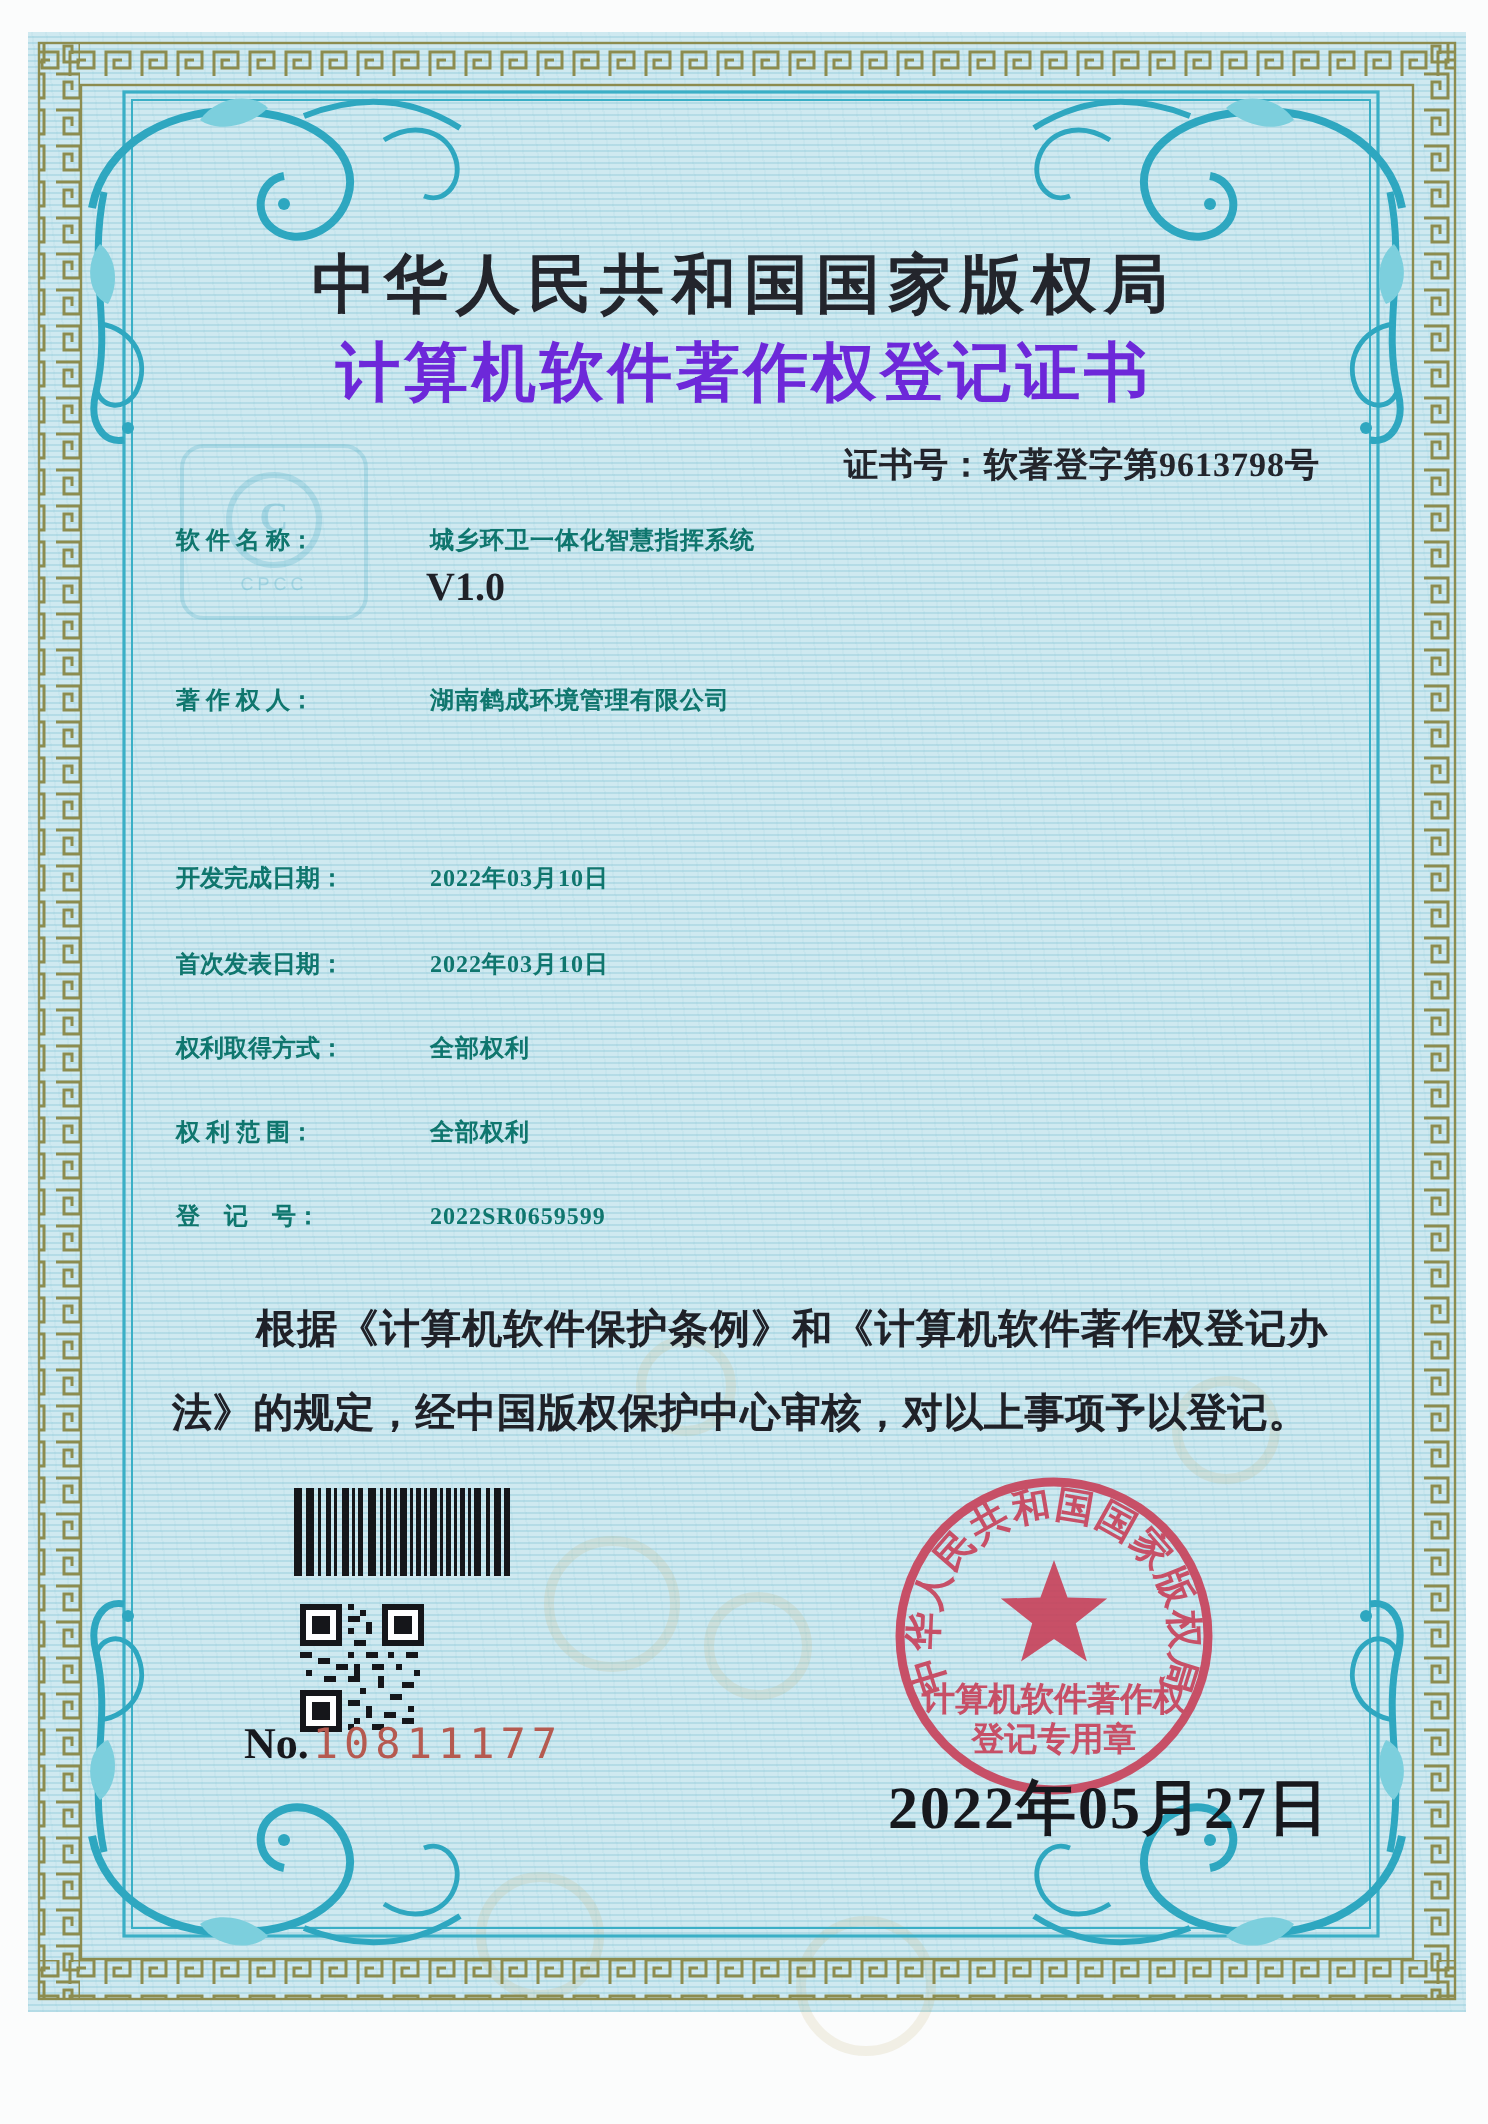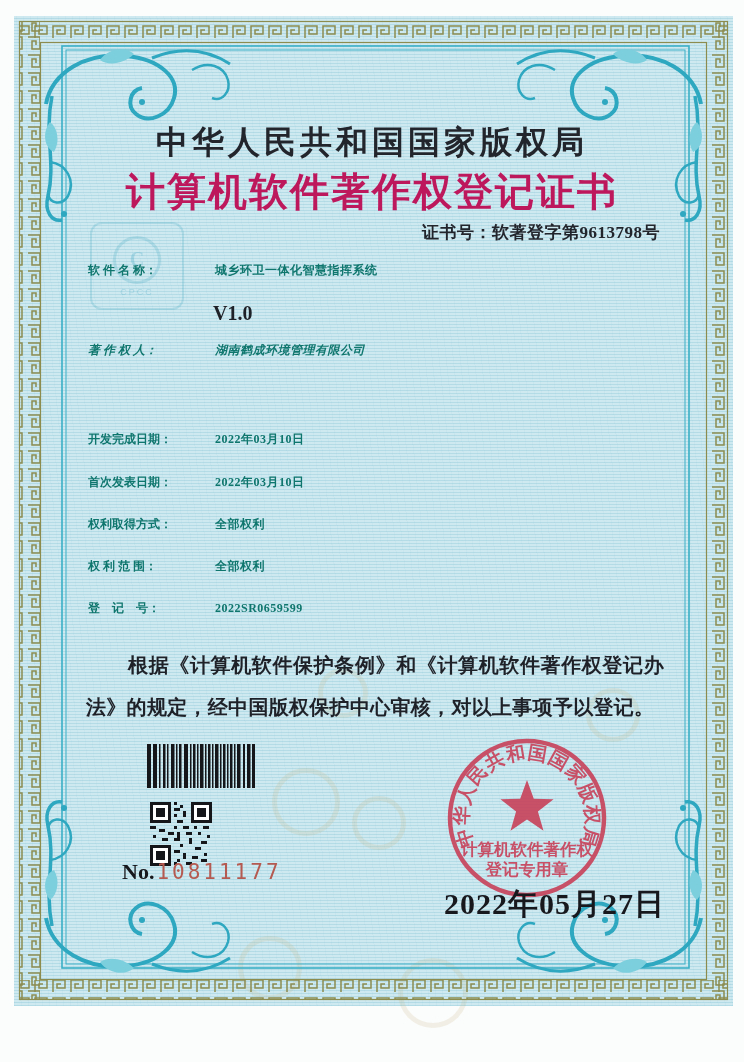--- a/index.html
+++ b/index.html
@@ -18,26 +18,26 @@
   .wm-cpcc{position:absolute;left:90px;top:222px;width:90px;height:84px;border:2px solid rgba(70,170,195,.25);
            border-radius:12px;display:flex;flex-direction:column;align-items:center;justify-content:center;}
   .wm-cpcc .c-ring{width:42px;height:42px;border-radius:50%;border:3px solid rgba(70,170,195,.25);
            display:flex;align-items:center;justify-content:center;color:rgba(70,170,195,.3);
            font-size:20px;font-weight:bold;}
   .wm-cpcc .c-label{margin-top:3px;font-size:9px;letter-spacing:2px;color:rgba(70,170,195,.3);font-family:"Liberation Sans",sans-serif;}
   
   .authority{position:absolute;left:0;top:121px;width:744px;text-align:center;
     font-size:32px;font-weight:900;letter-spacing:4px;color:#23252c;}
   .cert-title{position:absolute;left:0;top:165px;width:744px;text-align:center;
-    font-size:39px;font-weight:900;letter-spacing:2px;color:#be185d;}
+    font-size:32px;font-weight:900;letter-spacing:2px;color:#6d28d9;}
   .cert-no{position:absolute;right:84px;top:221px;font-size:17px;font-weight:700;color:#23252c;letter-spacing:.5px;font-family:Liberation Serif, serif;}
   .row{position:absolute;left:88px;color:#0f766e;font-weight:700;font-size:12px;white-space:nowrap;}
   .row .lbl{display:inline-block;min-width:122px;}
   .row .val{margin-left:2px;letter-spacing:.5px;}
-  .version-line{position:absolute;left:213px;top:302px;font-size:20px;font-weight:700;color:#1f2128;}
+  .version-line{position:absolute;left:213px;top:283px;font-size:20px;font-weight:700;color:#1f2128;}
   .statement{position:absolute;left:86px;top:644px;width:578px;font-size:20px;font-weight:700;
     color:#1f2128;line-height:42px;text-align:justify;text-indent:2.1em;letter-spacing:.3px;}
   .serial{position:absolute;left:122px;top:859px;display:flex;align-items:baseline;}
   .serial .no{font-size:22px;font-weight:900;color:#17181d;}
   .serial .num{margin-left:2px;font-family:"DejaVu Sans Mono","Liberation Mono",monospace;
     font-size:21px;font-weight:400;color:#b55a50;letter-spacing:3px;}
   .issue-date{position:absolute;left:444px;top:884px;font-size:30px;font-weight:900;color:#17181d;letter-spacing:1px;}
   .barcode-box{position:absolute;left:147px;top:744px;}
   .qr-box{position:absolute;left:150px;top:802px;}
   .seal-box{position:absolute;left:442px;top:736px;opacity:.88;}
@@ -105,21 +105,21 @@
   <div class="cert-no">
     <span>证书号：</span><span>软著登字第9613798号</span>
   </div>
 
   <div class="row" style="top:262px;">
     <span class="lbl">软 件 名 称：</span>
     <span class="val">城乡环卫一体化智慧指挥系统</span>
   </div>
   <div class="version-line">V1.0</div>
 
-  <div class="row" style="top:342px;font-style:italic;">
+  <div class="row" style="top:342px;">
     <span class="lbl">著 作 权 人：</span>
     <span class="val">湖南鹤成环境管理有限公司</span>
   </div>
 
   <div class="row" style="top:431px;">
     <span class="lbl">开发完成日期：</span>
     <span class="val">2022年03月10日</span>
   </div>
 
   <div class="row" style="top:474px;">

